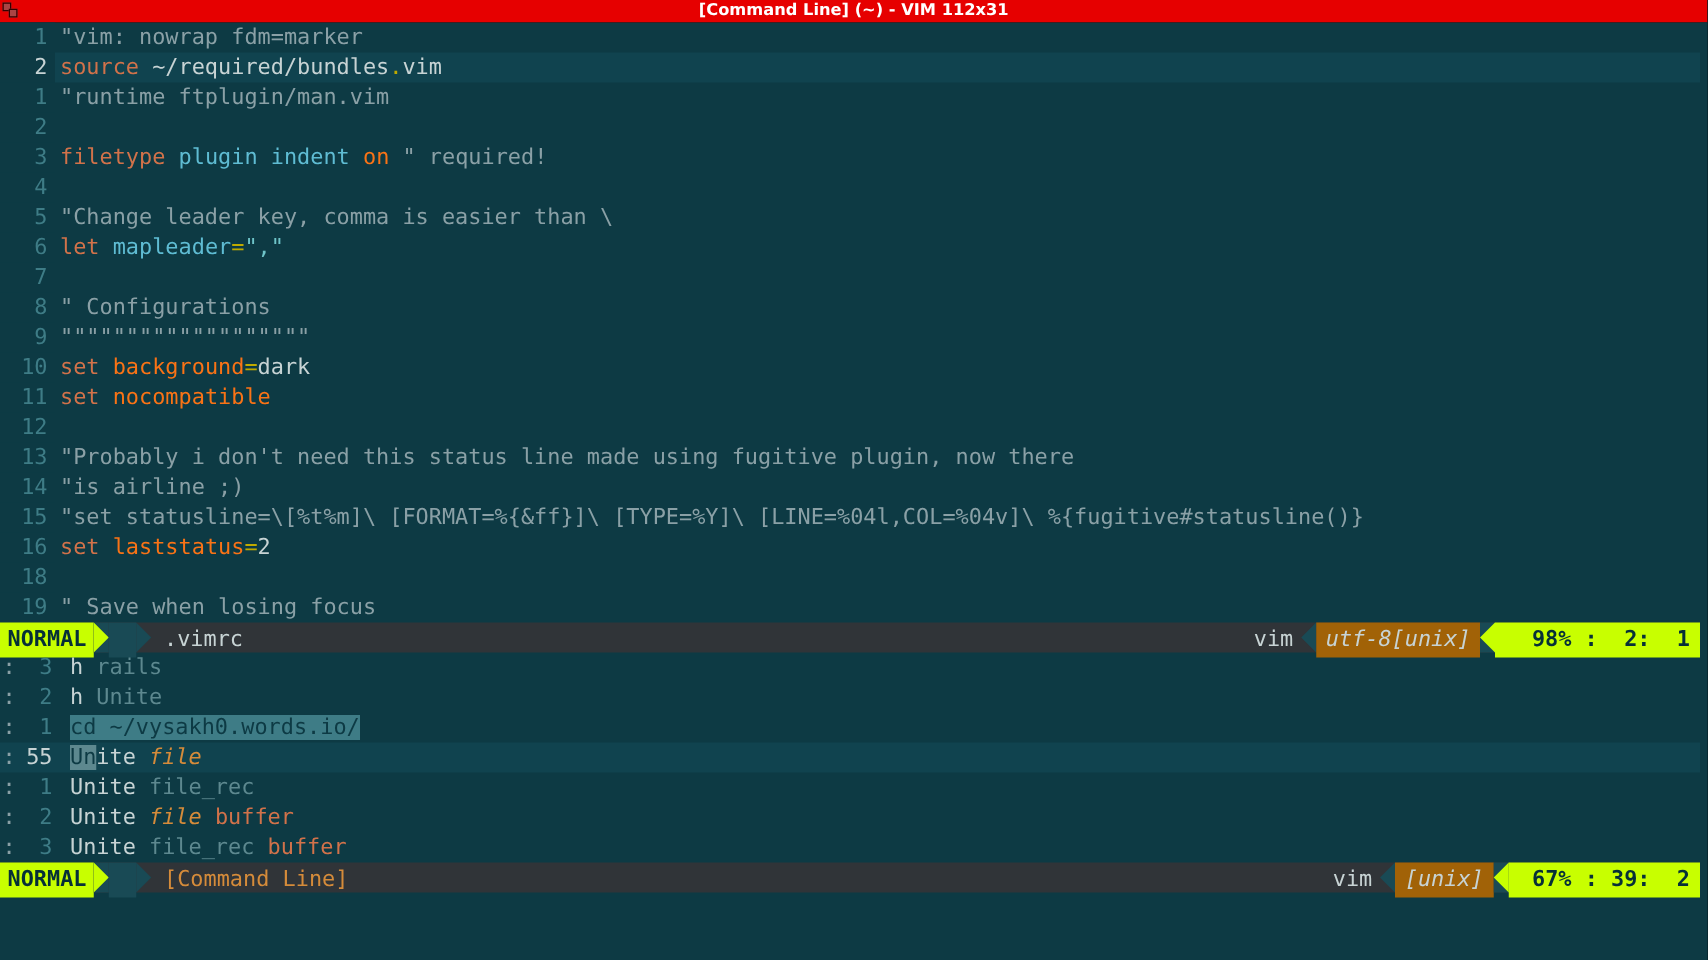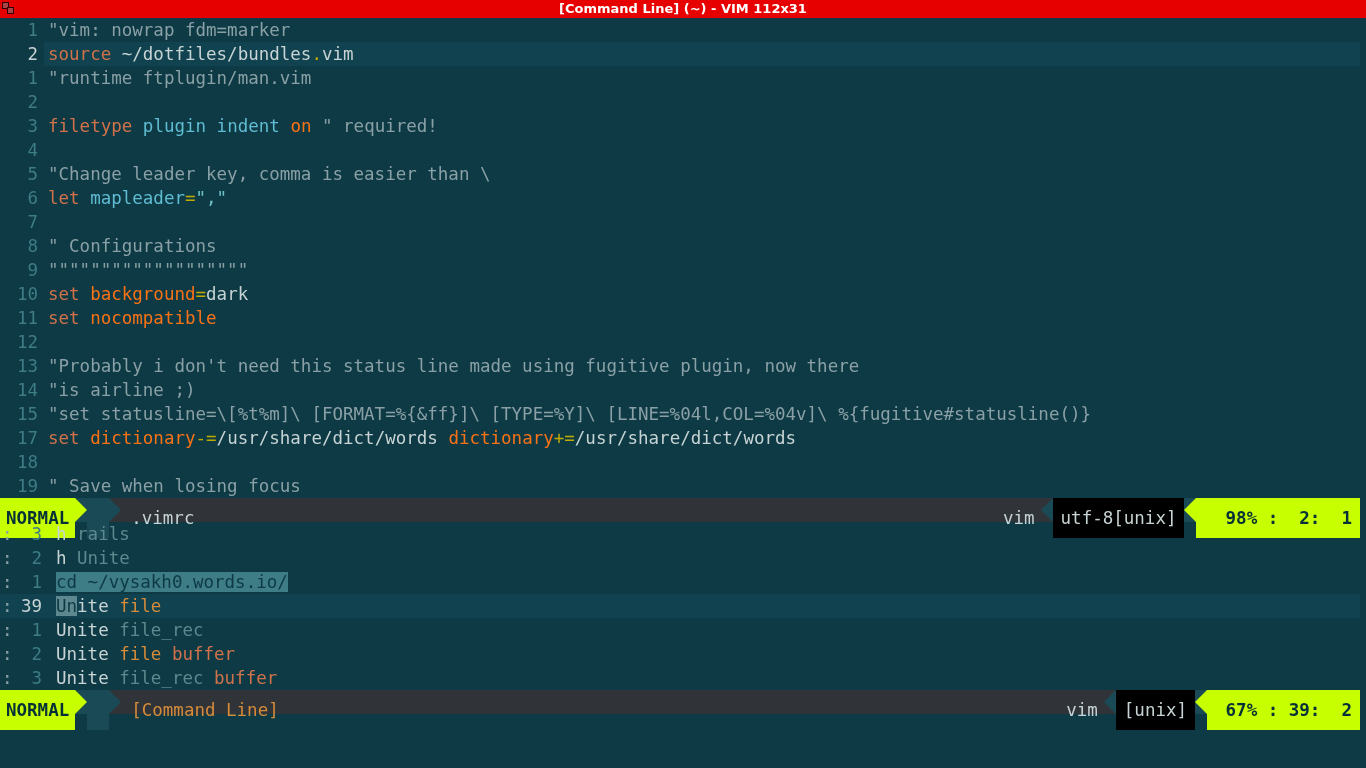--- a/index.html
+++ b/index.html
@@ -55,38 +55,38 @@
   .c-comment { color: #8aa0a6; }
   .c-keyword { color: #d1724a; }
   .c-option  { color: #f97316; }
   .c-string  { color: #6fc4c9; }
   .c-plain   { color: #c7d3d4; }
   .c-func    { color: #5fbcd3; }
   .c-delim   { color: #bfaa00; }
   .c-muted   { color: #5d888f; }
 
   .statusbar { display: flex; height: 24px; background: #303438; color: #6d7880; white-space: pre; align-items: stretch; }
-  .seg { display: inline-flex; align-items: center; height: 40px; }
+  .seg { display: inline-flex; align-items: center; height: 28px; }
   .seg.mode { background: #c8ff00; color: #063038; font-weight: bold; padding: 0 6px 0 6px; }
   .seg.arrow-r { width: 0; height: 0; border-top: 12px solid transparent; border-bottom: 12px solid transparent; }
   .seg.arrow-l { width: 0; height: 0; border-top: 12px solid transparent; border-bottom: 12px solid transparent; }
   .sb-arrow-mode-r { border-left: 12px solid #c8ff00; background:#194a55; }
   .sb-sep1 { background:#194a55; width:22px; }
   .sb-arrow-sep1-r { border-left: 12px solid #194a55; }
   .sb-file { padding: 12px 10px; color: #c7d3d4; }
   .sb-spacer { flex: 1; }
   .sb-ft { color:#c7d3d4; padding: 0 6px; }
   .sb-arrow-enc-l { border-right: 12px solid #194a55; }
-  .sb-enc { background:#000000; color:#c7d3d4; padding: 0 8px; }
+  .sb-enc { background:#a16207; color:#c7d3d4; padding: 0 8px; font-style: italic; }
   .sb-arrow-pos-l { border-right: 12px solid #c8ff00; background:#194a55; }
   .sb-pos { background:#c8ff00; color:#063038; font-weight: bold; padding: 0 8px; }
   .cmdline-body { flex:1; padding-left: 12px; color: #c7d3d4; }
   .sel { background: #3e7c86; color: #0d3a44; }
   .cmd-name { color: #c7d3d4; }
-  .cmd-arg1 { color: #d58b3a; }
+  .cmd-arg1 { color: #d58b3a; font-style: italic; }
   .cmd-arg2 { color: #d1724a; }
   .cursel { background: #10434f; }
   .cursor-u { background:#5d888f; color:#0d3a44; }
 
   .vscrollbar {
     position: absolute;
     top: 0; right: 0;
     width: 6px; height: 100%;
     background: #0d3a44;
   }
@@ -101,37 +101,37 @@
   <div class="ticon">
     <div class="sq" style="left:0;top:0;"></div>
     <div class="sq" style="left:5px;top:5px;"></div>
   </div>
   <span>[Command Line] (~) - VIM 112x31</span>
 </div>
 
 <div class="term">
   <div id="editor-pane">
       <div class="row"><div class="gutter">1</div><div class="linebg"><span class="c-comment">"vim: nowrap fdm=marker</span></div></div>
-      <div class="row"><div class="gutter cur">2</div><div class="linebg hl-cursorline"><span class="c-keyword">source</span><span class="c-plain"> ~/dotfiles/bundles</span><span class="c-delim">.</span><span class="c-plain">vim</span></div></div>
+      <div class="row"><div class="gutter cur">2</div><div class="linebg hl-cursorline"><span class="c-keyword">source</span><span class="c-plain"> ~/required/bundles</span><span class="c-delim">.</span><span class="c-plain">vim</span></div></div>
       <div class="row"><div class="gutter">1</div><div class="linebg"><span class="c-comment">"runtime ftplugin/man.vim</span></div></div>
       <div class="row"><div class="gutter">2</div><div class="linebg"></div></div>
       <div class="row"><div class="gutter">3</div><div class="linebg"><span class="c-keyword">filetype</span><span class="c-plain"> </span><span class="c-func">plugin</span><span class="c-plain"> </span><span class="c-func">indent</span><span class="c-plain"> </span><span class="c-option">on</span><span class="c-plain"> </span><span class="c-comment">" required!</span></div></div>
       <div class="row"><div class="gutter">4</div><div class="linebg"></div></div>
       <div class="row"><div class="gutter">5</div><div class="linebg"><span class="c-comment">"Change leader key, comma is easier than \</span></div></div>
       <div class="row"><div class="gutter">6</div><div class="linebg"><span class="c-keyword">let</span><span class="c-plain"> </span><span class="c-func">mapleader</span><span class="c-delim">=</span><span class="c-string">","</span></div></div>
       <div class="row"><div class="gutter">7</div><div class="linebg"></div></div>
       <div class="row"><div class="gutter">8</div><div class="linebg"><span class="c-comment">" Configurations</span></div></div>
       <div class="row"><div class="gutter">9</div><div class="linebg"><span class="c-comment">"""""""""""""""""""</span></div></div>
       <div class="row"><div class="gutter">10</div><div class="linebg"><span class="c-keyword">set</span><span class="c-plain"> </span><span class="c-option">background</span><span class="c-delim">=</span><span class="c-plain">dark</span></div></div>
       <div class="row"><div class="gutter">11</div><div class="linebg"><span class="c-keyword">set</span><span class="c-plain"> </span><span class="c-option">nocompatible</span></div></div>
       <div class="row"><div class="gutter">12</div><div class="linebg"></div></div>
       <div class="row"><div class="gutter">13</div><div class="linebg"><span class="c-comment">"Probably i don't need this status line made using fugitive plugin, now there</span></div></div>
       <div class="row"><div class="gutter">14</div><div class="linebg"><span class="c-comment">"is airline ;)</span></div></div>
       <div class="row"><div class="gutter">15</div><div class="linebg"><span class="c-comment">"set statusline=\[%t%m]\ [FORMAT=%{&amp;ff}]\ [TYPE=%Y]\ [LINE=%04l,COL=%04v]\ %{fugitive#statusline()}</span></div></div>
-      <div class="row"><div class="gutter">17</div><div class="linebg"><span class="c-keyword">set</span><span class="c-plain"> </span><span class="c-option">dictionary</span><span class="c-delim">-=</span><span class="c-plain">/usr/share/dict/words </span><span class="c-option">dictionary</span><span class="c-delim">+=</span><span class="c-plain">/usr/share/dict/words</span></div></div>
+      <div class="row"><div class="gutter">16</div><div class="linebg"><span class="c-keyword">set</span><span class="c-plain"> </span><span class="c-option">laststatus</span><span class="c-delim">=</span><span class="c-plain">2</span></div></div>
       <div class="row"><div class="gutter">18</div><div class="linebg"></div></div>
       <div class="row"><div class="gutter">19</div><div class="linebg"><span class="c-comment">" Save when losing focus</span></div></div>
     </div>
 
   <div class="statusbar">
     <span class="seg mode">NORMAL</span>
     <span class="seg arrow-r sb-arrow-mode-r"></span>
     <span class="seg sb-sep1"></span>
     <span class="seg arrow-r sb-arrow-sep1-r"></span>
     <span class="seg sb-file">.vimrc</span>
@@ -140,21 +140,21 @@
     <span class="seg arrow-l sb-arrow-enc-l"></span>
     <span class="seg sb-enc">utf-8[unix]</span>
     <span class="seg arrow-l sb-arrow-pos-l"></span>
     <span class="seg sb-pos">  98% :  2:  1</span>
   </div>
 
   <div id="cmdwin-pane">
       <div class="row"><div class="cmd-colon">:</div><div class="cmd-num">3</div><div class="cmdline-body"><span class="cmd-name">h </span><span class="c-muted">rails</span></div></div>
       <div class="row"><div class="cmd-colon">:</div><div class="cmd-num">2</div><div class="cmdline-body"><span class="cmd-name">h </span><span class="c-muted">Unite</span></div></div>
       <div class="row"><div class="cmd-colon">:</div><div class="cmd-num">1</div><div class="cmdline-body"><span class="sel">cd ~/vysakh0.words.io/</span></div></div>
-      <div class="row cursel"><div class="cmd-colon">:</div><div class="cmd-num big">39</div><div class="cmdline-body"><span class="cursor-u">Un</span><span class="cmd-name">ite </span><span class="cmd-arg1">file</span></div></div>
+      <div class="row cursel"><div class="cmd-colon">:</div><div class="cmd-num big">55</div><div class="cmdline-body"><span class="cursor-u">Un</span><span class="cmd-name">ite </span><span class="cmd-arg1">file</span></div></div>
       <div class="row"><div class="cmd-colon">:</div><div class="cmd-num">1</div><div class="cmdline-body"><span class="cmd-name">Unite </span><span class="c-muted">file_rec</span></div></div>
       <div class="row"><div class="cmd-colon">:</div><div class="cmd-num">2</div><div class="cmdline-body"><span class="cmd-name">Unite </span><span class="cmd-arg1">file </span><span class="cmd-arg2">buffer</span></div></div>
       <div class="row"><div class="cmd-colon">:</div><div class="cmd-num">3</div><div class="cmdline-body"><span class="cmd-name">Unite </span><span class="c-muted">file_rec </span><span class="cmd-arg2">buffer</span></div></div>
     </div>
 
   <div class="statusbar">
     <span class="seg mode">NORMAL</span>
     <span class="seg arrow-r sb-arrow-mode-r"></span>
     <span class="seg sb-sep1"></span>
     <span class="seg arrow-r sb-arrow-sep1-r"></span>

